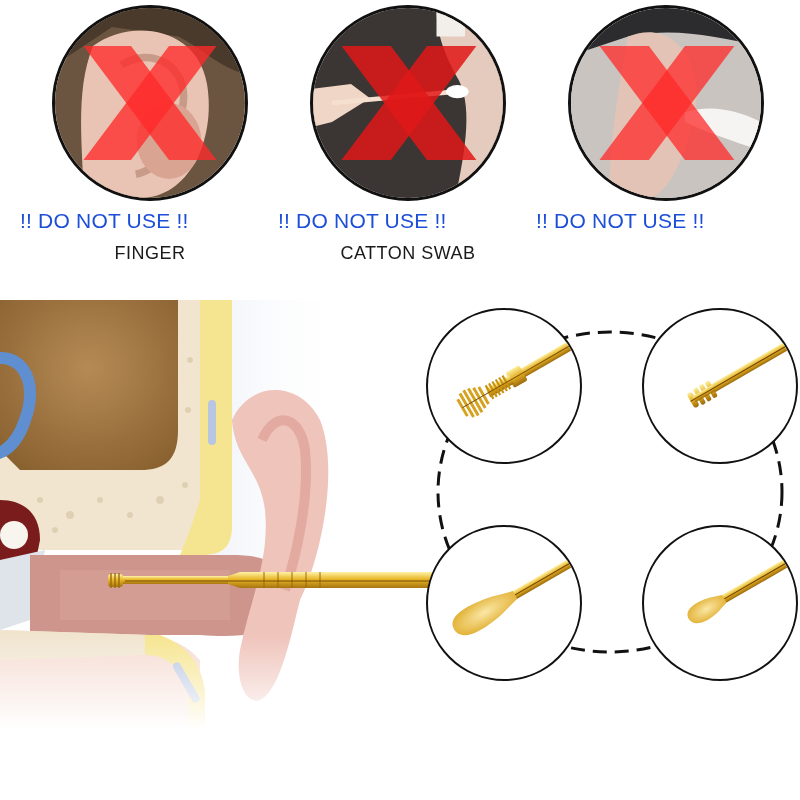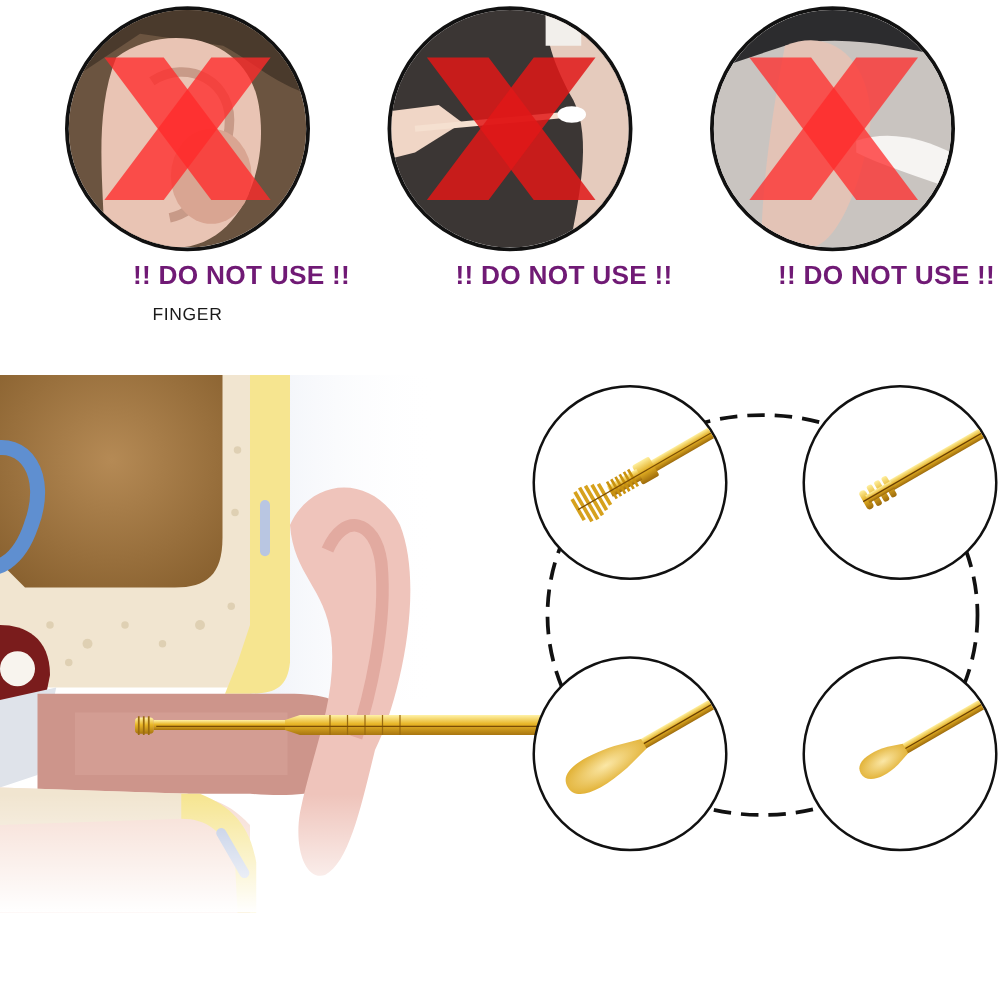--- a/index.html
+++ b/index.html
@@ -8,26 +8,26 @@
 
     
     .warn-item { position: absolute; top: 0; width: 260px; height: 280px; }
     .warn-circle {
       position: absolute; top: 5px; width: 196px; height: 196px;
       border-radius: 50%; border: 3px solid #111; overflow: hidden;
     }
     .warn-circle svg { width: 100%; height: 100%; display: block; }
     .warn-title {
       position: absolute; top: 209px; left: 0; width: 100%;
-      text-align: right; color: #701a75; font-size: 21px; font-weight: bold;
+      text-align: left; color: #1d4ed8; font-size: 21px; font-weight: normal;
       letter-spacing: 0.2px;
     }
     .warn-sub {
       position: absolute; top: 243px; left: 0; width: 100%;
-      text-align: center; color: #1a1a1a; font-size: 14px; letter-spacing: 0.5px;
+      text-align: center; color: #1a1a1a; font-size: 18px; letter-spacing: 0.5px;
     }
 
     
     .anatomy { position: absolute; left: 0; top: 300px; width: 440px; height: 430px; }
     .anatomy svg { width: 100%; height: 100%; display: block; }
 
     
     .tool-cluster { position: absolute; left: 420px; top: 300px; width: 380px; height: 385px; }
     .tool-cluster svg.dashed { position: absolute; left: 0; top: 0; width: 100%; height: 100%; }
     .tool-circle {
@@ -66,20 +66,21 @@
       <path d="M0 85 L40 80 L60 95 L20 120 L0 125 Z" fill="#f0d6c6"></path>
       <line x1="20" y1="100" x2="150" y2="88" stroke="#f5e0d0" stroke-width="5"></line>
       <ellipse cx="152" cy="88" rx="12" ry="7" fill="#ffffff"></ellipse>
       <g fill="#e01818" fill-opacity="0.85">
         <polygon points="30,40 82,40 172,160 120,160"></polygon>
         <polygon points="120,40 172,40 82,160 30,160"></polygon>
       </g>
     </svg>
   </div>
   <div class="warn-title">!! DO NOT USE !!</div>
+  <div class="warn-sub">CATTON SWAB</div>
 </div>
 
 <div class="warn-item" style="left:536px;">
   <div class="warn-circle" style="left:32px;">
     <svg viewBox="0 0 200 200">
       <rect width="200" height="200" fill="#c9c4c0"></rect>
       <path d="M0 0 L200 0 L200 40 C150 30 110 20 60 30 L0 50 Z" fill="#2c2c2e"></path>
       <path d="M60 30 C110 10 140 60 130 110 C120 160 100 200 80 200 L40 200 C40 150 50 80 60 30 Z" fill="#e3c3b6"></path>
       <path d="M120 110 C150 100 180 110 200 120 L200 150 C170 140 140 130 120 120 Z" fill="#f6f4f2"></path>
       <g fill="#ff2a2a" fill-opacity="0.75">

